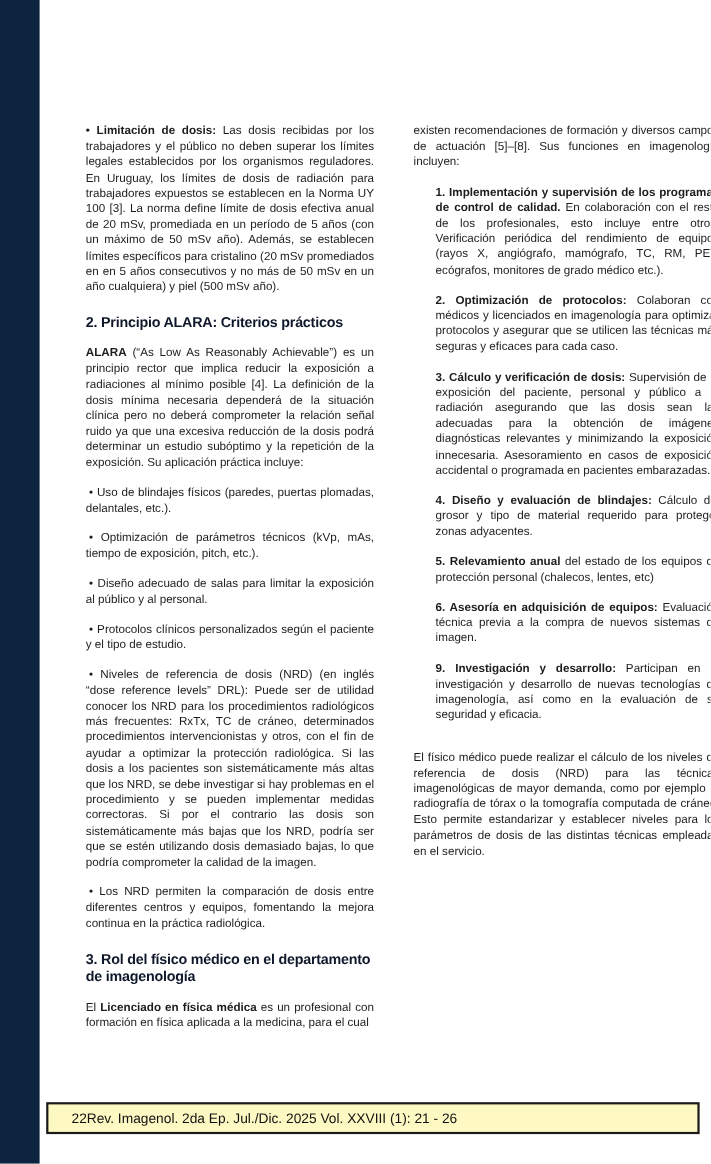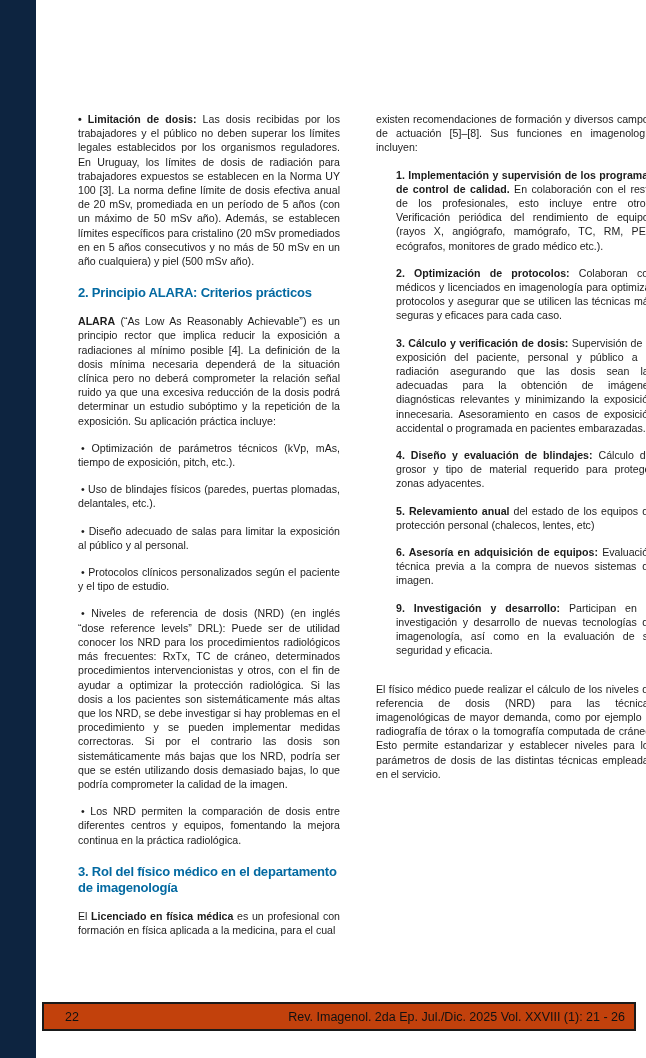--- a/index.html
+++ b/index.html
@@ -21,61 +21,61 @@
     font-size: 10.6px; line-height: 14.2px;
     text-align: justify;
   }
   .col-left  { left: 78px;  width: 262px; }
   .col-right { left: 376px; width: 278px; }
 
   p { margin: 0 0 13px 0; }
   .b { font-weight: bold; }
 
   h2 {
-    font-size: 13px; font-weight: bold; color: #0369a1;
+    font-size: 13px; font-weight: bold; color: #0f172a;
     line-height: 16px; letter-spacing: -0.2px;
     margin: 17px 0 13px 0; text-align: left;
   }
   h2.oneline { white-space: nowrap; }
 
   .bullet-list p { text-indent: 3px; margin-bottom: 13px; }
 
   .numbered-items { margin-left: 20px; }
   .numbered-items p { margin-bottom: 13px; }
 
   .closing { margin-top: 24px; }
 
   .footer-box {
     position: absolute; left: 42px; top: 1002px;
     width: 594px; height: 29px;
     border: 2px solid #1a1a1a;
     box-sizing: border-box;
-    display: flex; align-items: center; justify-content: space-between;
+    display: flex; align-items: center; 
     padding: 0 9px 0 21px;
     font-size: 12.5px; color: #111;
-    background: #c2410c;
+    background: #fef9c3;
   }
 </style>
 </head>
 <body>
 
 <div>
 
   <div class="accent-bar"></div>
 
   <div class="col col-left">
     <p><span class="b">• Limitación de dosis:</span> <span>Las dosis recibidas por los trabajadores y el público no deben superar los límites legales establecidos por los organismos reguladores. En Uruguay, los límites de dosis de radiación para trabajadores expuestos se establecen en la Norma UY 100 [3]. La norma define límite de dosis efectiva anual de 20 mSv, promediada en un período de 5 años (con un máximo de 50 mSv año). Además, se establecen límites específicos para cristalino (20 mSv promediados en en 5 años consecutivos y no más de 50 mSv en un año cualquiera) y piel (500 mSv año).</span></p>
 
     <h2 class="oneline">2. Principio ALARA: Criterios prácticos</h2>
 
     <p><span class="b">ALARA</span> <span>(“As Low As Reasonably Achievable”) es un principio rector que implica reducir la exposición a radiaciones al mínimo posible [4]. La definición de la dosis mínima necesaria dependerá de la situación clínica pero no deberá comprometer la relación señal ruido ya que una excesiva reducción de la dosis podrá determinar un estudio subóptimo y la repetición de la exposición. Su aplicación práctica incluye:</span></p>
 
     <div class="bullet-list">
+      <p>• Uso de blindajes físicos (paredes, puertas plomadas, delantales, etc.).</p>
       <p>• Optimización de parámetros técnicos (kVp, mAs, tiempo de exposición, pitch, etc.).</p>
-      <p>• Uso de blindajes físicos (paredes, puertas plomadas, delantales, etc.).</p>
       <p>• Diseño adecuado de salas para limitar la exposición al público y al personal.</p>
       <p>• Protocolos clínicos personalizados según el paciente y el tipo de estudio.</p>
       <p>• Niveles de referencia de dosis (NRD) (en inglés “dose reference levels” DRL): Puede ser de utilidad conocer los NRD para los procedimientos radiológicos más frecuentes: RxTx, TC de cráneo, determinados procedimientos intervencionistas y otros, con el fin de ayudar a optimizar la protección radiológica. Si las dosis a los pacientes son sistemáticamente más altas que los NRD, se debe investigar si hay problemas en el procedimiento y se pueden implementar medidas correctoras. Si por el contrario las dosis son sistemáticamente más bajas que los NRD, podría ser que se estén utilizando dosis demasiado bajas, lo que podría comprometer la calidad de la imagen.</p>
       <p>• Los NRD permiten la comparación de dosis entre diferentes centros y equipos, fomentando la mejora continua en la práctica radiológica.</p>
     </div>
 
     <h2>3. Rol del físico médico en el departamento de imagenología</h2>
 
     <p><span>El</span> <span class="b">Licenciado en física médica</span> <span>es un profesional con formación en física aplicada a la medicina, para el cual</span></p>
   </div>

